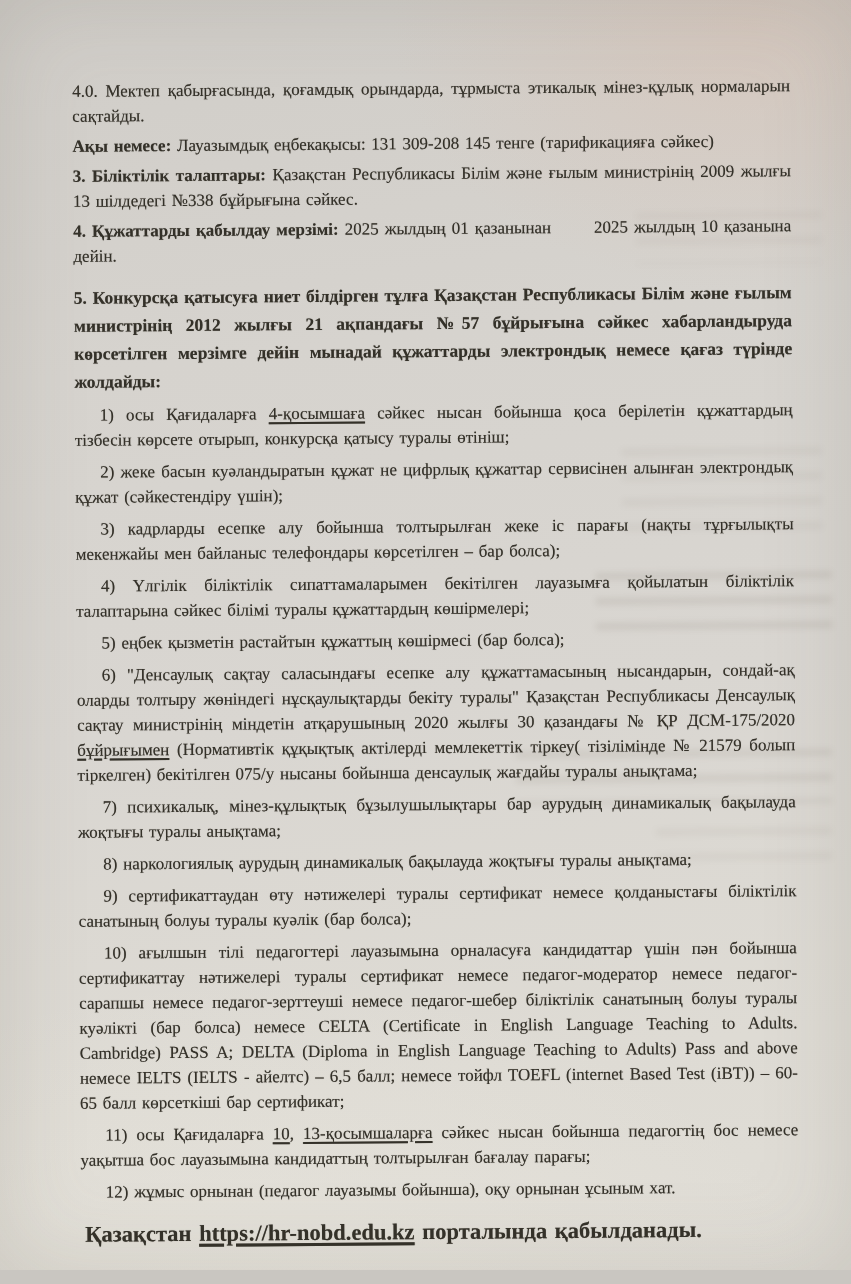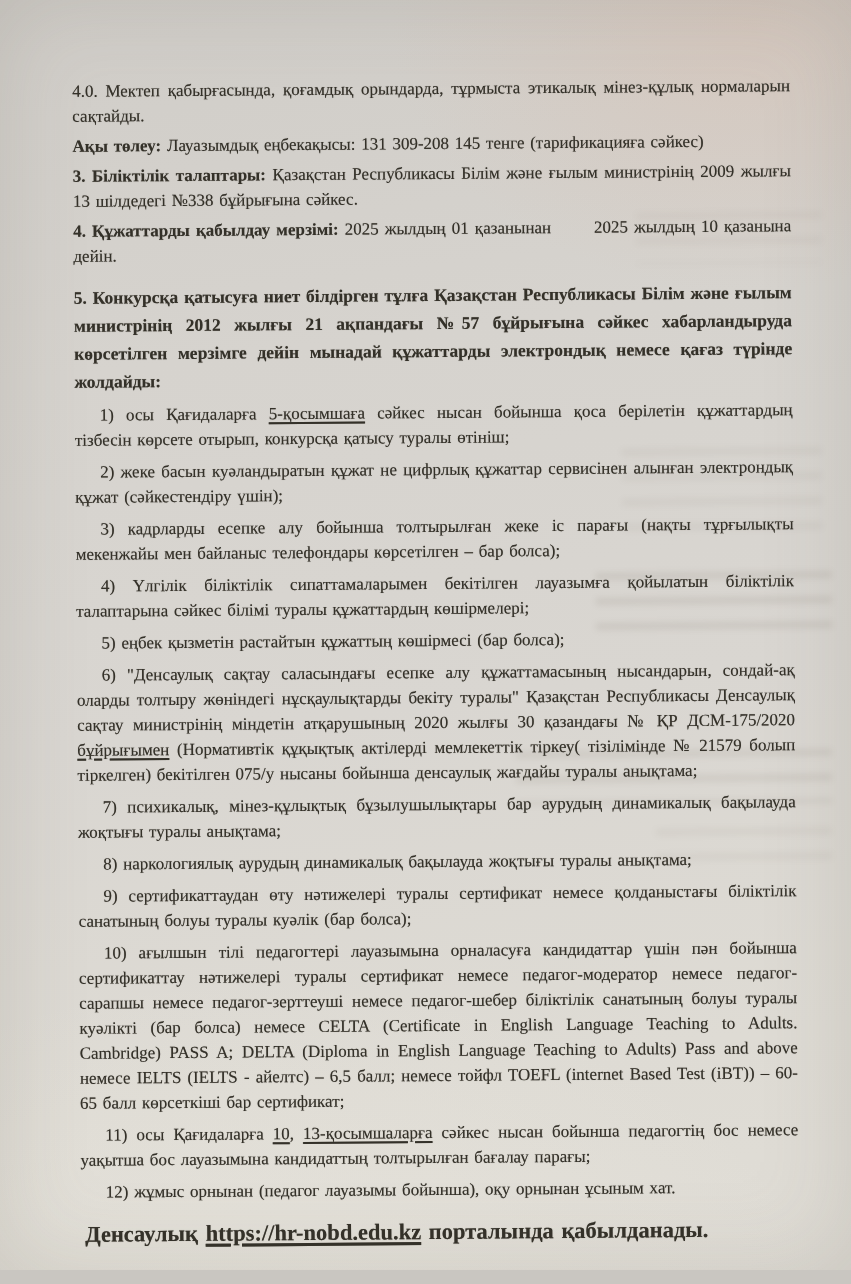--- a/index.html
+++ b/index.html
@@ -87,31 +87,31 @@
 <body>
 
 <div class="photo">
   <div class="bleed b5"></div>
   <div class="bleed b2"></div>
   <div class="bleed b1"></div>
   <div class="bleed b3"></div>
   <div class="bleed b4"></div>
   <div class="content">
       <p class="para body"><span>4.0. Мектеп қабырғасында, қоғамдық орындарда, тұрмыста этикалық мінез-құлық нормаларын сақтайды.</span></p>
-      <p class="para body"><span class="b">Ақы төлеу:</span><span> Лауазымдық еңбекақысы: 131 309-208 145 тенге (тарификацияға сәйкес)</span></p>
+      <p class="para body"><span class="b">Ақы немесе:</span><span> Лауазымдық еңбекақысы: 131 309-208 145 тенге (тарификацияға сәйкес)</span></p>
       <p class="para body"><span class="b">3. Біліктілік талаптары:</span><span> Қазақстан Республикасы Білім және ғылым министрінің 2009 жылғы 13 шілдедегі №338 бұйрығына сәйкес.</span></p>
       <p class="para body"><span class="b">4. Құжаттарды қабылдау мерзімі:</span><span> 2025 жылдың 01 қазанынан&nbsp;&nbsp;&nbsp;&nbsp;&nbsp;&nbsp; 2025 жылдың 10 қазанына дейін.</span></p>
       <p class="para bold-block"><span class="b">5. Конкурсқа қатысуға ниет білдірген тұлға Қазақстан Республикасы Білім және ғылым министрінің 2012 жылғы 21 ақпандағы №57 бұйрығына сәйкес хабарландыруда көрсетілген мерзімге дейін мынадай құжаттарды электрондық немесе қағаз түрінде жолдайды:</span></p>
-      <p class="para item"><span>1) осы Қағидаларға </span><span class="u">5-қосымшаға</span><span> сәйкес нысан бойынша қоса берілетін құжаттардың тізбесін көрсете отырып, конкурсқа қатысу туралы өтініш;</span></p>
+      <p class="para item"><span>1) осы Қағидаларға </span><span class="u">4-қосымшаға</span><span> сәйкес нысан бойынша қоса берілетін құжаттардың тізбесін көрсете отырып, конкурсқа қатысу туралы өтініш;</span></p>
       <p class="para item"><span>2) жеке басын куәландыратын құжат не цифрлық құжаттар сервисінен алынған электрондық құжат (сәйкестендіру үшін);</span></p>
       <p class="para item"><span>3) кадрларды есепке алу бойынша толтырылған жеке іс парағы (нақты тұрғылықты мекенжайы мен байланыс телефондары көрсетілген – бар болса);</span></p>
       <p class="para item"><span>4) Үлгілік біліктілік сипаттамаларымен бекітілген лауазымға қойылатын біліктілік талаптарына сәйкес білімі туралы құжаттардың көшірмелері;</span></p>
       <p class="para item"><span>5) еңбек қызметін растайтын құжаттың көшірмесі (бар болса);</span></p>
       <p class="para item"><span>6) "Денсаулық сақтау саласындағы есепке алу құжаттамасының нысандарын, сондай-ақ оларды толтыру жөніндегі нұсқаулықтарды бекіту туралы" Қазақстан Республикасы Денсаулық сақтау министрінің міндетін атқарушының 2020 жылғы 30 қазандағы № ҚР ДСМ-175/2020 </span><span class="u">бұйрығымен</span><span> (Нормативтік құқықтық актілерді мемлекеттік тіркеу( тізілімінде № 21579 болып тіркелген) бекітілген 075/у нысаны бойынша денсаулық жағдайы туралы анықтама;</span></p>
       <p class="para item"><span>7) психикалық, мінез-құлықтық бұзылушылықтары бар аурудың динамикалық бақылауда жоқтығы туралы анықтама;</span></p>
       <p class="para item"><span>8) наркологиялық аурудың динамикалық бақылауда жоқтығы туралы анықтама;</span></p>
       <p class="para item"><span>9) сертификаттаудан өту нәтижелері туралы сертификат немесе қолданыстағы біліктілік санатының болуы туралы куәлік (бар болса);</span></p>
       <p class="para item"><span>10) ағылшын тілі педагогтері лауазымына орналасуға кандидаттар үшін пән бойынша сертификаттау нәтижелері туралы сертификат немесе педагог-модератор немесе педагог-сарапшы немесе педагог-зерттеуші немесе педагог-шебер біліктілік санатының болуы туралы куәлікті (бар болса) немесе CELTA (Certificate in English Language Teaching to Adults. Cambridge) PASS A; DELTA (Diploma in English Language Teaching to Adults) Pass and above немесе IELTS (IELTS - айелтс) – 6,5 балл; немесе тойфл TOEFL (internet Based Test (iBT)) – 60-65 балл көрсеткіші бар сертификат;</span></p>
       <p class="para item"><span>11) осы Қағидаларға </span><span class="u">10</span><span>, </span><span class="u">13-қосымшаларға</span><span> сәйкес нысан бойынша педагогтің бос немесе уақытша бос лауазымына кандидаттың толтырылған бағалау парағы;</span></p>
       <p class="para item"><span>12) жұмыс орнынан (педагог лауазымы бойынша), оқу орнынан ұсыным хат.</span></p>
-      <p class="para footer-line"><span class="b">Денсаулық </span><span class="b u">https://hr-nobd.edu.kz</span><span class="b"> порталында қабылданады.</span></p>
+      <p class="para footer-line"><span class="b">Қазақстан </span><span class="b u">https://hr-nobd.edu.kz</span><span class="b"> порталында қабылданады.</span></p>
     </div>
 </div>
 
 </body></html>

